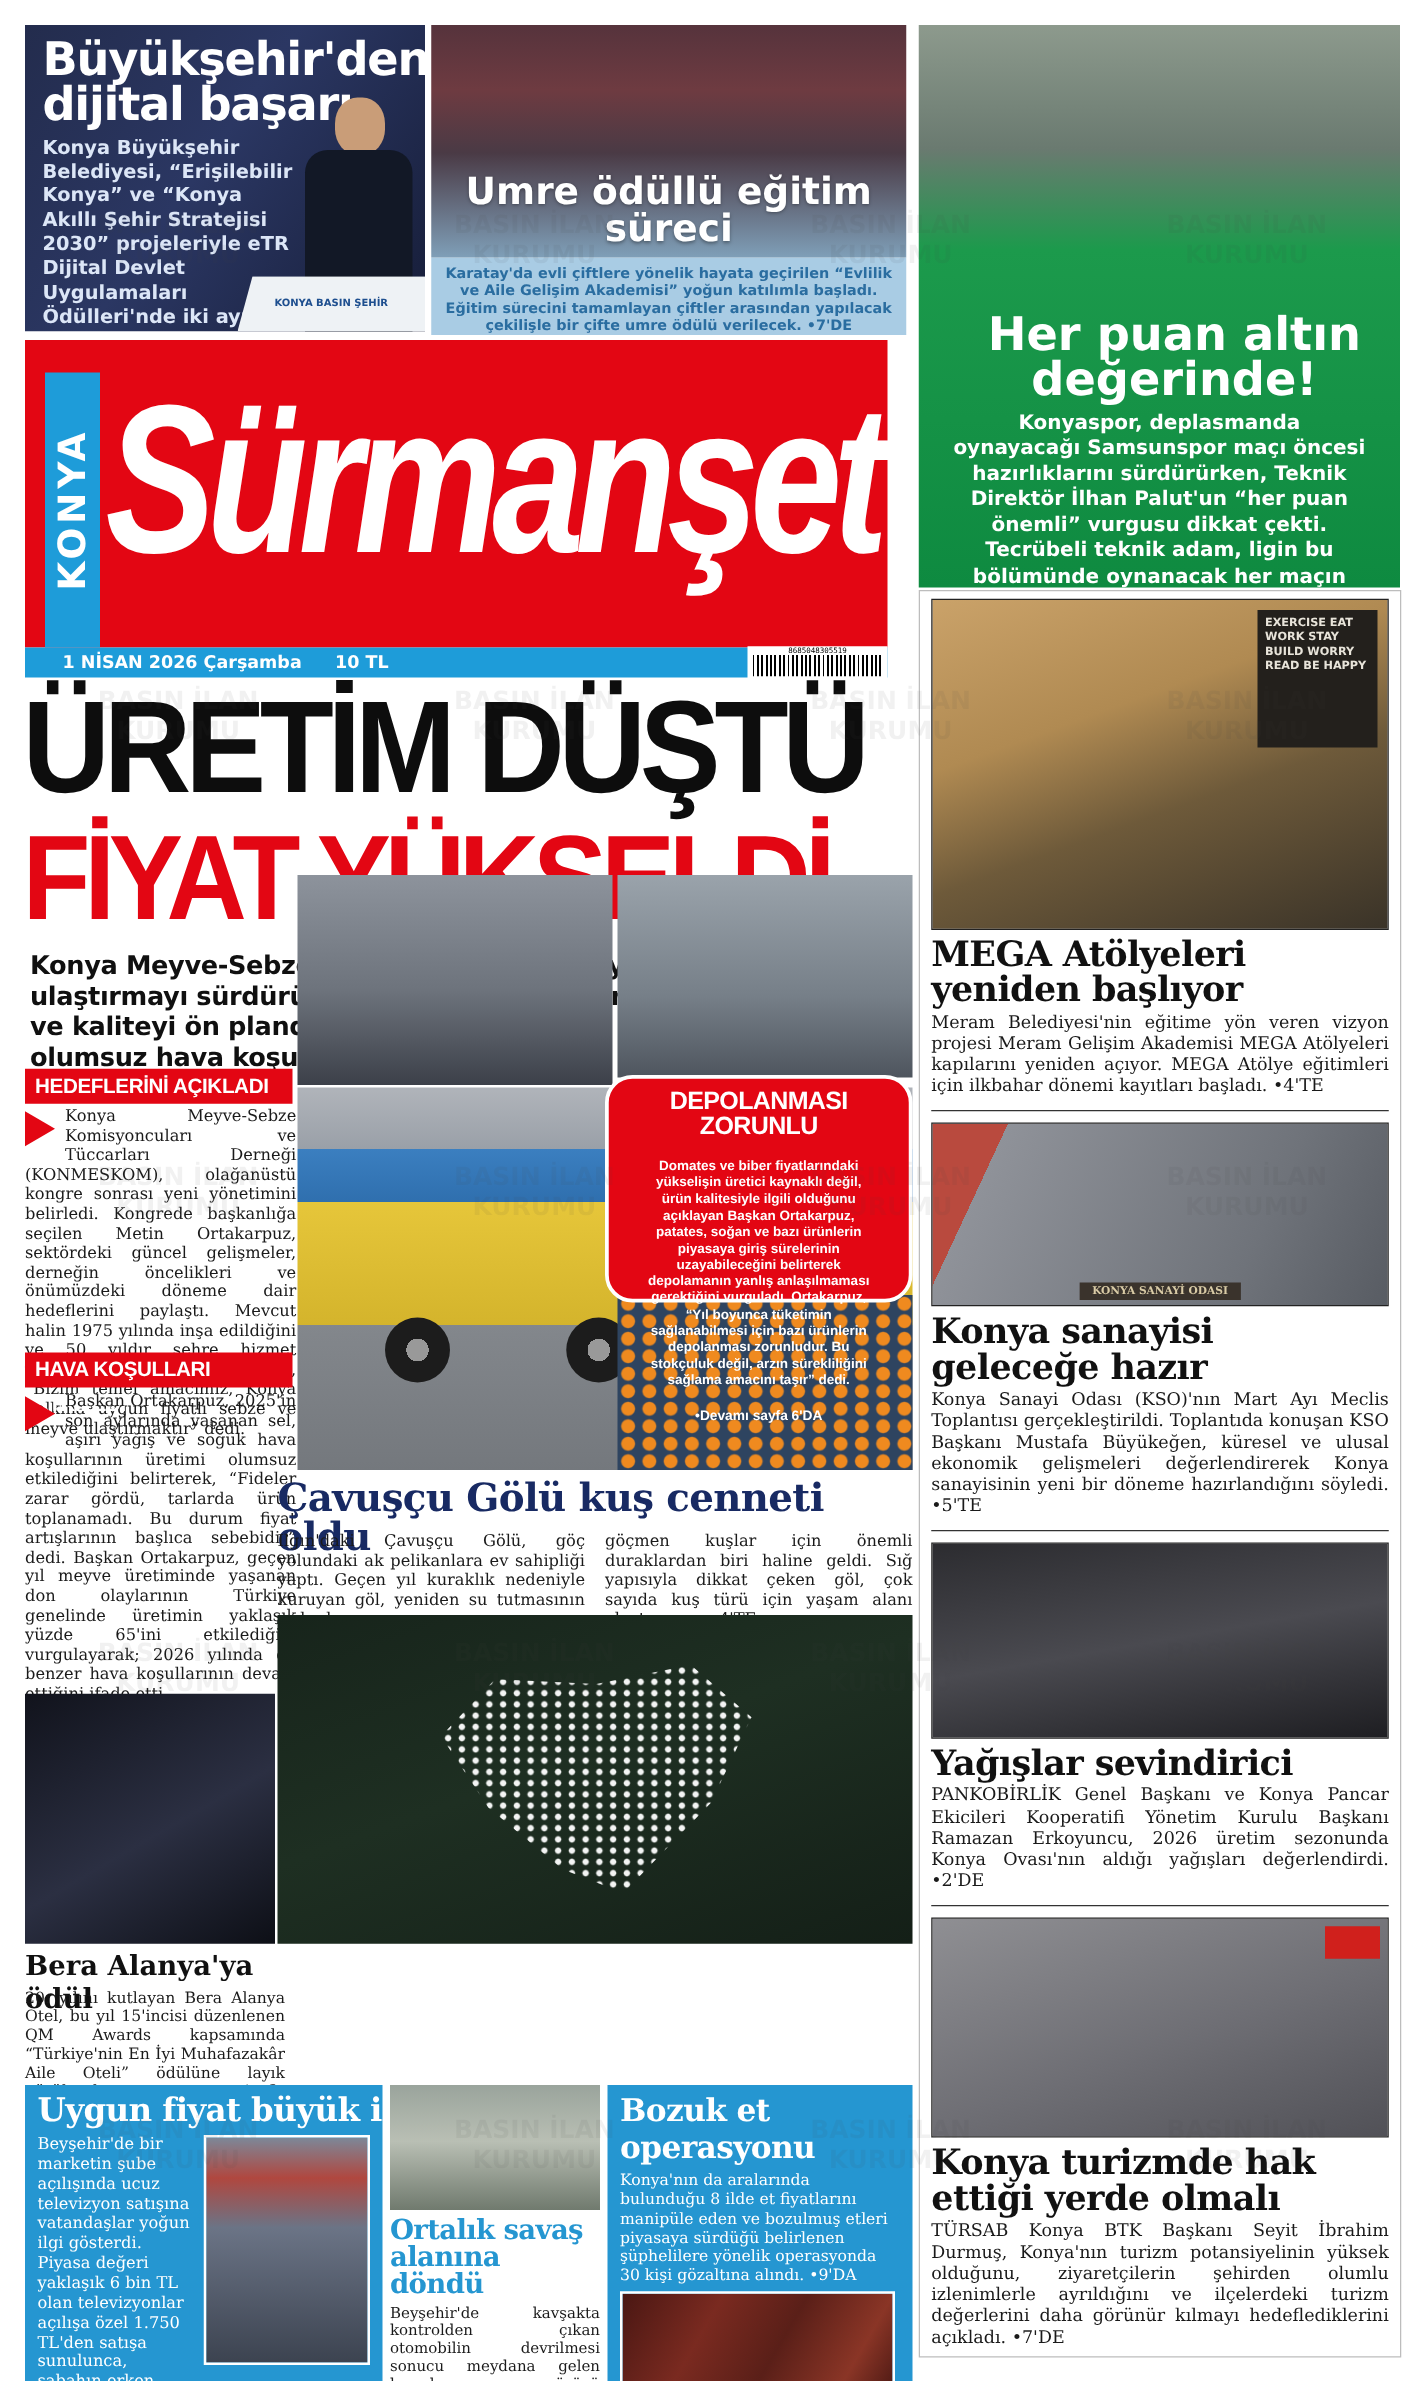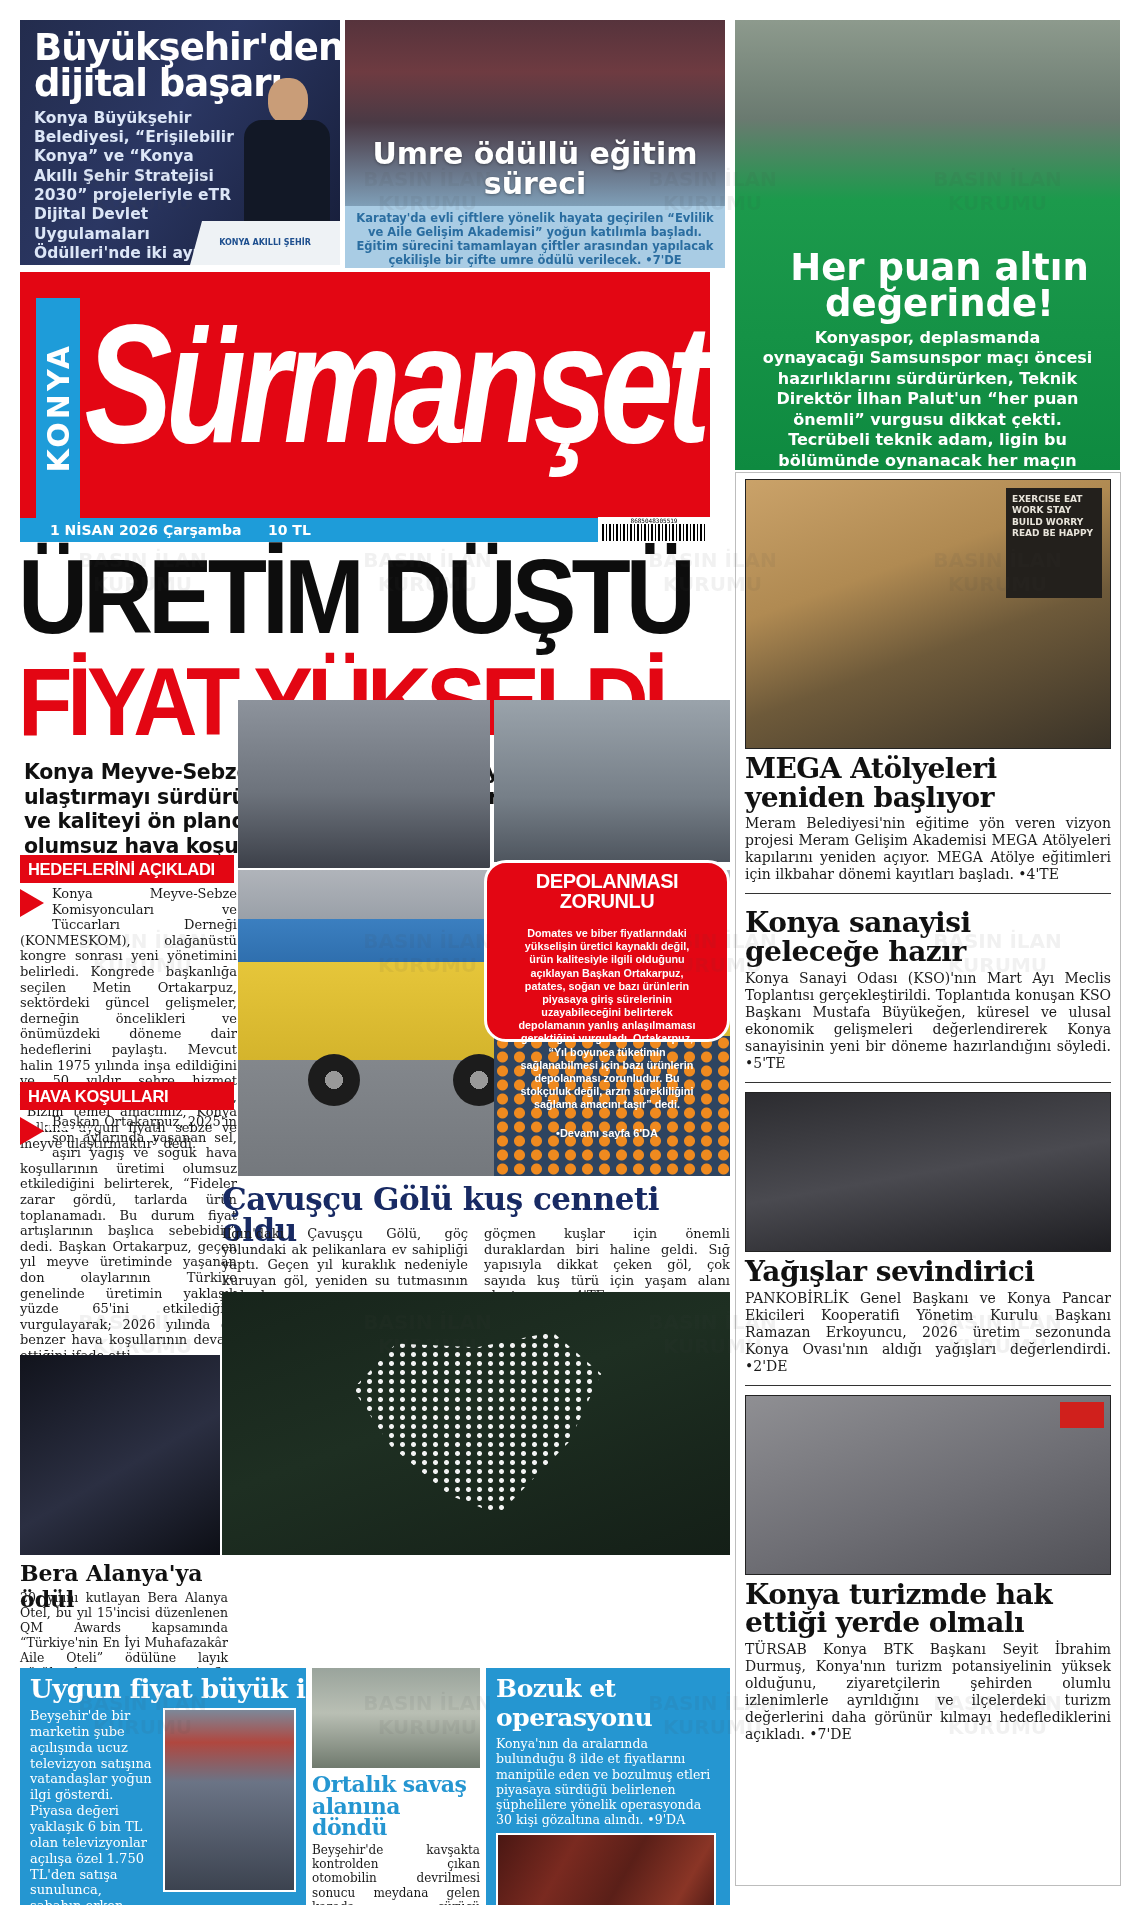--- a/index.html
+++ b/index.html
@@ -141,21 +141,21 @@
 
 <div id="page" data-name="newspaper-front-page">
 
   <div id="top-left" class="ph" data-name="story-digital-award">
     <h1 data-name="story-headline">Büyükşehir'den dijital başarı</h1>
     <div class="speaker" data-name="speaker-photo">
       <div class="head" data-name="speaker-head"></div>
       <div class="torso" data-name="speaker-torso"></div>
     </div>
     <p data-name="story-summary">Konya Büyükşehir Belediyesi, “Erişilebilir Konya” ve “Konya Akıllı Şehir Stratejisi 2030” projeleriyle eTR Dijital Devlet Uygulamaları Ödülleri'nde iki ayrı kategoride başarı sertifikası aldı. •2'DE</p>
-    <div class="podium" data-name="podium-logo">KONYA AKILLI ŞEHİR</div>
+    <div class="podium" data-name="podium-logo">KONYA BASIN ŞEHİR</div>
   </div>
 
   <div id="top-mid" data-name="story-umre-egitim">
     <div class="photo ph" data-name="group-photo">
       <h2 data-name="story-headline">Umre ödüllü eğitim süreci</h2>
     </div>
     <div class="caption" data-name="story-caption">Karatay'da evli çiftlere yönelik hayata geçirilen “Evlilik ve Aile Gelişim Akademisi” yoğun katılımla başladı. Eğitim sürecini tamamlayan çiftler arasından yapılacak çekilişle bir çifte umre ödülü verilecek. •7'DE</div>
   </div>
 
   <div id="top-right" class="ph" data-name="story-konyaspor">
@@ -241,20 +241,23 @@
   </div>
 
   <div id="sidebar" data-name="sidebar">
     <div id="sb1-photo" class="sb-photo ph" data-name="mega-workshop-photo">
       <div class="board" data-name="wall-board-text">EXERCISE EAT WORK STAY BUILD WORRY READ BE HAPPY</div>
     </div>
     <div class="sb-title" data-name="sidebar-headline-mega">MEGA Atölyeleri yeniden başlıyor</div>
     <div class="sb-body" data-name="sidebar-body-mega">Meram Belediyesi'nin eğitime yön veren vizyon projesi Meram Gelişim Akademisi MEGA Atölyeleri kapılarını yeniden açıyor. MEGA Atölye eğitimleri için ilkbahar dönemi kayıtları başladı. •4'TE</div>
     <hr class="sb-hr" data-name="divider">
 
+    <div id="sb2-photo" class="sb-photo ph" data-name="kso-speech-photo">
+      <div class="lectern" data-name="lectern-text">KONYA SANAYİ ODASI</div>
+    </div>
     <div class="sb-title" data-name="sidebar-headline-sanayi">Konya sanayisi geleceğe hazır</div>
     <div class="sb-body" data-name="sidebar-body-sanayi">Konya Sanayi Odası (KSO)'nın Mart Ayı Meclis Toplantısı gerçekleştirildi. Toplantıda konuşan KSO Başkanı Mustafa Büyükeğen, küresel ve ulusal ekonomik gelişmeleri değerlendirerek Konya sanayisinin yeni bir döneme hazırlandığını söyledi. •5'TE</div>
     <hr class="sb-hr" data-name="divider">
 
     <div id="sb3-photo" class="sb-photo ph" data-name="erkoyuncu-photo"></div>
     <div class="sb-title" data-name="sidebar-headline-yagis">Yağışlar sevindirici</div>
     <div class="sb-body" data-name="sidebar-body-yagis">PANKOBİRLİK Genel Başkanı ve Konya Pancar Ekicileri Kooperatifi Yönetim Kurulu Başkanı Ramazan Erkoyuncu, 2026 üretim sezonunda Konya Ovası'nın aldığı yağışları değerlendirdi. •2'DE</div>
     <hr class="sb-hr" data-name="divider">
 
     <div id="sb4-photo" class="sb-photo ph" data-name="tursab-photo">

